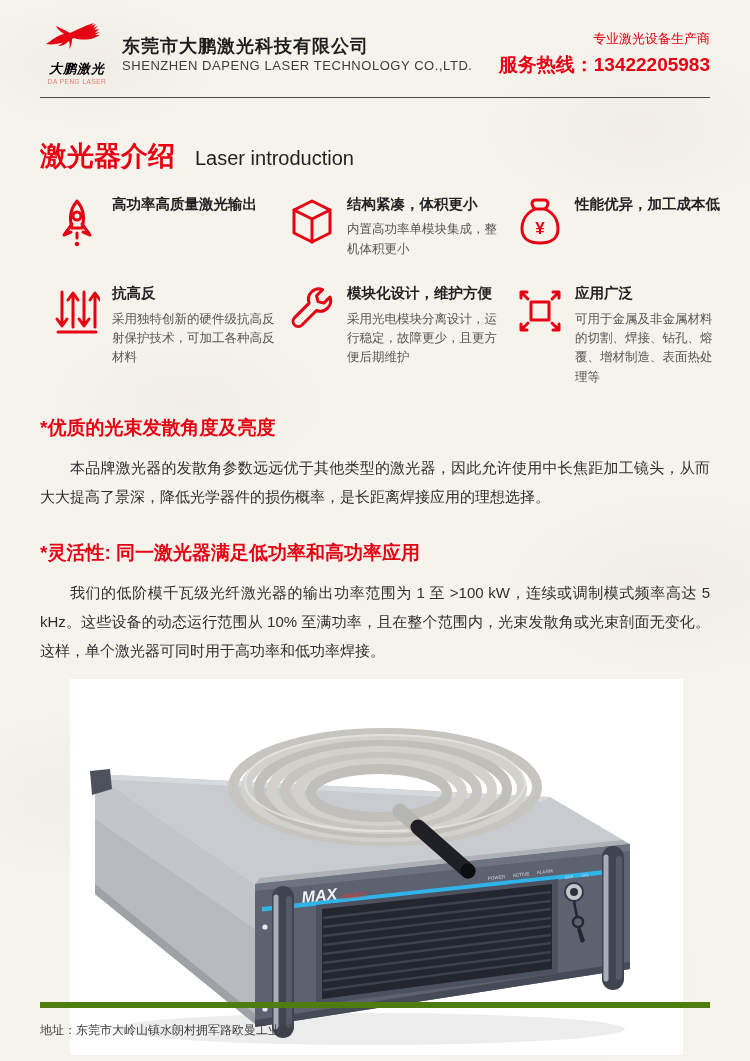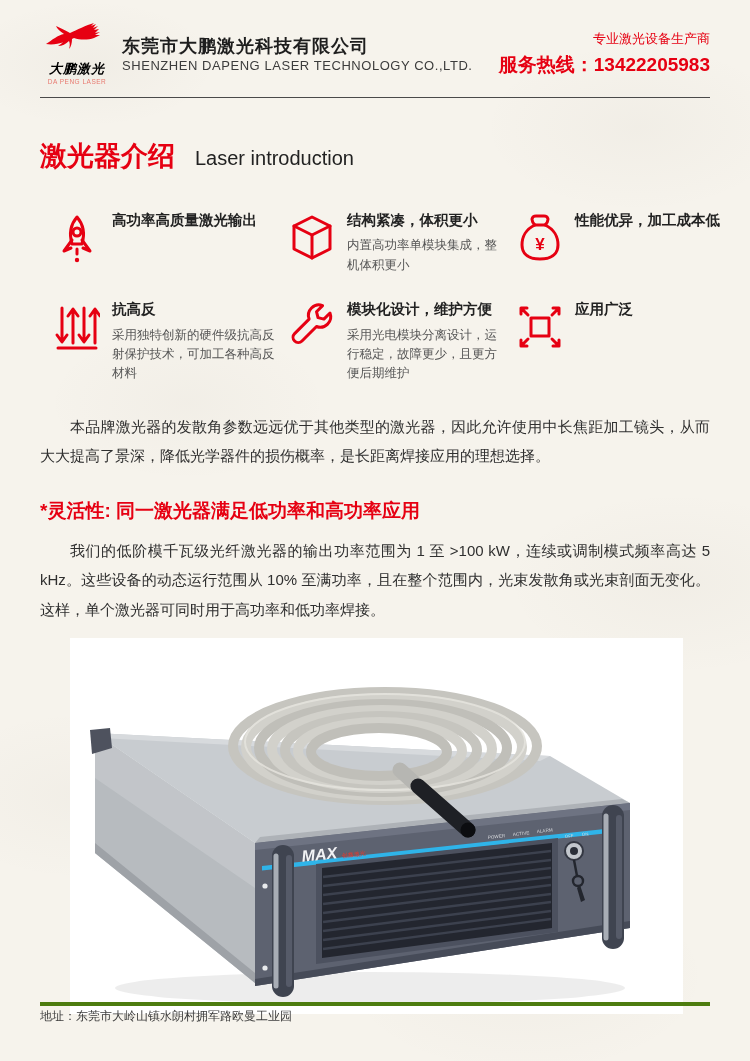--- a/index.html
+++ b/index.html
@@ -33,40 +33,40 @@
   .header-right { text-align:right; color:#e60012; }
   .tagline { font-size:13px; }
   .hotline { font-size:19px; font-weight:bold; margin-top:4px;text-align:right; }
 
   
   .page-title { margin-top:40px; display:flex; align-items:baseline; gap:20px; }
   .title-cn { font-size:27px; font-weight:bold; color:#e60012; }
   .title-en { font-size:20px; color:#222; }
 
   
-  .features { margin-top:38px; display:grid; grid-template-columns:225px 218px 204px;
+  .features { margin-top:22px; display:grid; grid-template-columns:225px 218px 204px;
               column-gap:10px; row-gap:26px; padding:0 14px; }
   .feature { display:flex; gap:12px; }
   .f-icon { flex:0 0 46px; width:46px; height:52px; }
   .f-title { font-size:14.5px; font-weight:bold; color:#222; line-height:1.2; white-space:nowrap; }
   .f-desc { margin-top:7px; font-size:12.5px; color:#555; line-height:1.55; }
 
   
   .section { margin-top:28px; }
   .sec-heading { font-size:19px; font-weight:bold; color:#e60012; }
   .sec-body { margin-top:12px; font-size:15px; color:#2f2f2f; line-height:1.95;
               text-indent:2em; text-align:justify; }
 
   
   .photo { margin-top:14px; margin-left:30px; width:613px; height:376px; background:#ffffff; }
   .photo svg { display:block; }
 
   
   .footer { position:absolute; left:40px; right:40px; top:1002px;
-            border-top:4px solid #4d7c0f; padding-top:2px; }
+            border-top:6px solid #4d7c0f; padding-top:14px; }
   .address { font-size:12px; color:#3d3d3d; }
 
   .icon-stroke { stroke:#e60012; stroke-width:3; fill:none; stroke-linecap:round; stroke-linejoin:round; }
 </style>
 </head>
 <body>
 
 <div class="page">
 
   <div class="header">
@@ -161,25 +161,27 @@
     <div class="feature">
       <svg class="f-icon" viewBox="0 0 46 52">
         <rect class="icon-stroke" x="14" y="17" width="18" height="18"></rect>
         <path class="icon-stroke" d="M11,14 L4,7 M4,13 L4,7 L10,7"></path>
         <path class="icon-stroke" d="M35,14 L42,7 M36,7 L42,7 L42,13"></path>
         <path class="icon-stroke" d="M11,38 L4,45 M4,39 L4,45 L10,45"></path>
         <path class="icon-stroke" d="M35,38 L42,45 M36,45 L42,45 L42,39"></path>
       </svg>
       <div>
         <div class="f-title">应用广泛</div>
+        <div class="f-desc">可用于金属及非金属材料的切割、焊接、钻孔、熔覆、增材制造、表面热处理等</div>
       </div>
     </div>
   </div>
 
   <div class="section">
+    <div class="sec-heading">*优质的光束发散角度及亮度</div>
     <div class="sec-body">本品牌激光器的发散角参数远远优于其他类型的激光器，因此允许使用中长焦距加工镜头，从而大大提高了景深，降低光学器件的损伤概率，是长距离焊接应用的理想选择。</div>
   </div>
 
   <div class="section">
     <div class="sec-heading">*灵活性: 同一激光器满足低功率和高功率应用</div>
     <div class="sec-body">我们的低阶模千瓦级光纤激光器的输出功率范围为 1 至 &gt;100 kW，连续或调制模式频率高达 5 kHz。这些设备的动态运行范围从 10% 至满功率，且在整个范围内，光束发散角或光束剖面无变化。这样，单个激光器可同时用于高功率和低功率焊接。</div>
   </div>
 
   <div class="photo">
     <svg width="613" height="376" viewBox="0 0 613 376">

